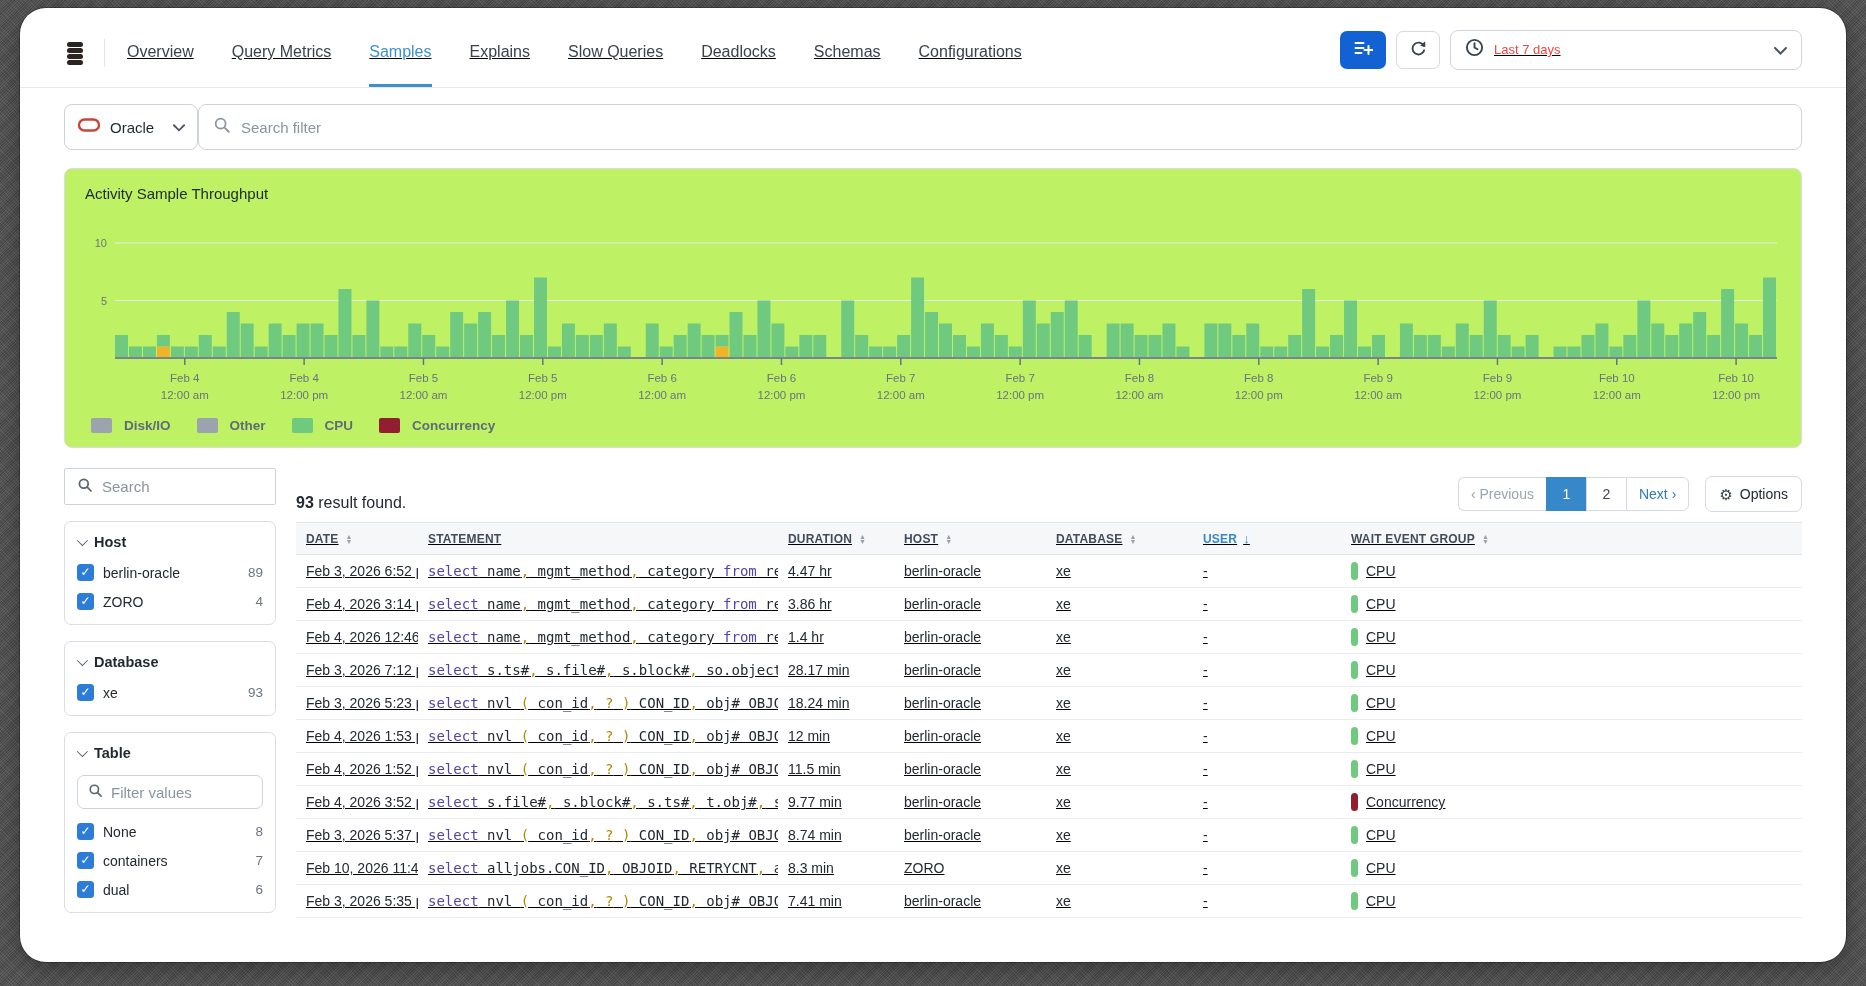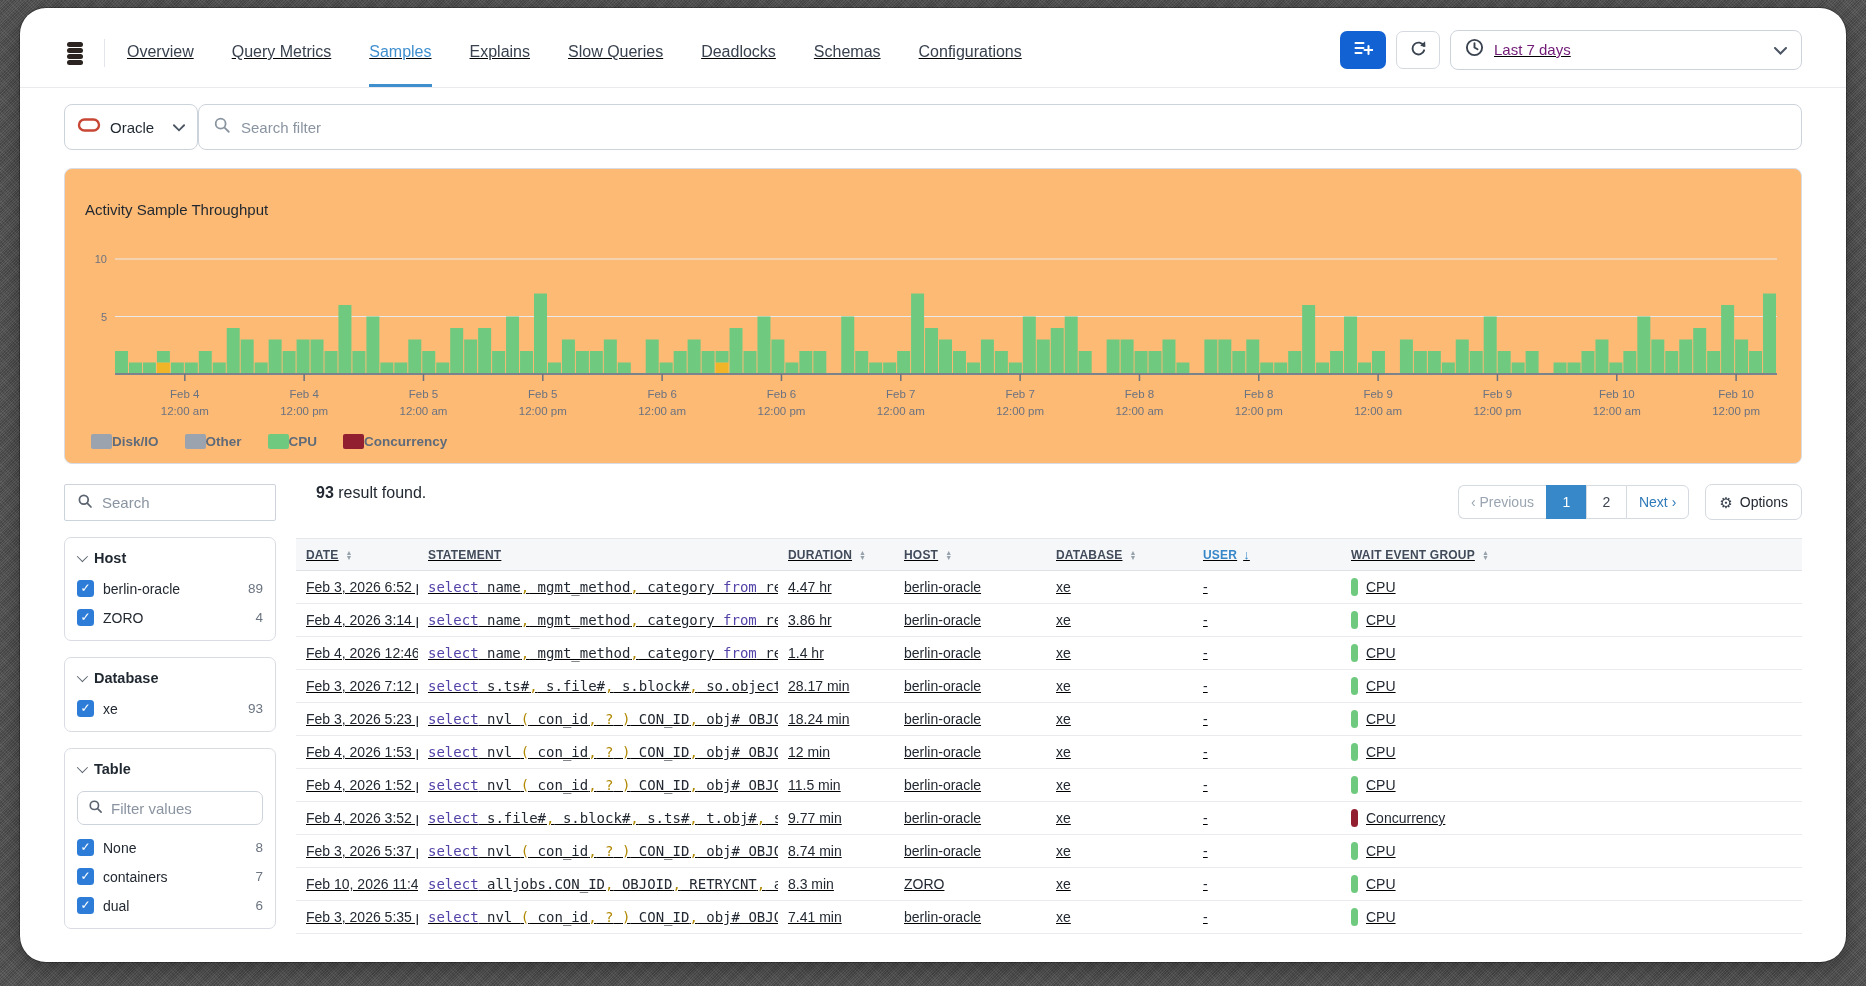--- a/index.html
+++ b/index.html
@@ -39,21 +39,21 @@
     display:flex; align-items:center; justify-content:center; cursor:pointer;
   }
   .btn-refresh {
     width:44px; height:38px; border:1px solid #d5dae0; border-radius:7px; background:#fff;
     display:flex; align-items:center; justify-content:center; cursor:pointer;
   }
   .time-select {
     width:352px; height:40px; border:1px solid #cdd3da; border-radius:8px; background:#fff;
     display:flex; align-items:center; gap:10px; padding:0 14px; cursor:pointer;
   }
-  .time-select .lbl { flex:1; font-size:15px; color:#701a75; }
+  .time-select .lbl { flex:1; font-size:13px; color:#ef4444; }
 
   
   .filterrow { display:flex; margin-top:16px; }
   .engine-select {
     width:134px; height:46px; border:1px solid #cdd3da; border-radius:8px; background:#fff;
     display:flex; align-items:center; gap:9px; padding:0 12px; cursor:pointer;
   }
   .engine-select .lbl { flex:1; font-size:15px; color:#1f2730; }
   .search-wide {
     flex:1; height:46px; border:1px solid #cdd3da; border-radius:8px; background:#fff;
@@ -61,28 +61,28 @@
   }
   .search-wide input, .search-side input, .filter-input input {
     border:none; outline:none; flex:1; font-size:15px; color:#1f2730;
     font-family:"Liberation Sans", sans-serif; background:transparent;
   }
   .search-wide input::placeholder, .search-side input::placeholder,
   .filter-input input::placeholder { color:#8a94a0; }
 
   
   .chartcard {
-    margin-top:18px; border:1px solid #d9dde3; border-radius:8px; background:#fdba74;
-    padding:32px 20px 14px 20px;
+    margin-top:18px; border:1px solid #d9dde3; border-radius:8px; background:#bef264;
+    padding:16px 20px 14px 20px;
   }
   .chart-title { font-size:15px; color:#1f2730; margin-bottom:10px; }
   .chart-canvas { width:100%; }
   .chart-canvas svg { display:block; width:100%; height:198px; }
   .legend { display:flex; gap:26px; margin-top:8px; padding-left:6px; }
-  .legend-item { display:flex; align-items:flex-start; gap:0; cursor:pointer; }
+  .legend-item { display:flex; align-items:flex-start; gap:12px; cursor:pointer; }
   .legend-swatch { width:21px; height:15px; border-radius:2px; }
   .legend-label { font-size:13.5px; font-weight:bold; color:#5f6b7a; }
 
   
   .content { display:flex; gap:20px; margin-top:20px; align-items:flex-start; }
   .sidebar { width:212px; flex:0 0 212px; }
   .search-side {
     height:37px; border:1px solid #cdd3da; border-radius:2px; background:#fff;
     display:flex; align-items:center; gap:9px; padding:0 12px;
   }
@@ -98,21 +98,21 @@
   }
   .panel-item .lbl { flex:1; font-size:14px; color:#232932; }
   .panel-item .cnt { font-size:13.5px; color:#6b7480; }
   .filter-input {
     margin:6px 12px 8px 12px; height:34px; border:1px solid #cdd3da; border-radius:7px;
     display:flex; align-items:center; gap:8px; padding:0 10px;
   }
 
   
   .main { flex:1; min-width:0; }
-  .results-bar { display:flex; align-items:flex-start; height:44px;margin-left:20px; }
+  .results-bar { display:flex; align-items:flex-end; height:44px; }
   .results-text { font-size:16px; color:#232932; }
   .results-text b { font-weight:bold; }
   .results-right { margin-left:auto; display:flex; align-items:center; gap:16px; }
   .pager { display:flex; }
   .page-btn {
     min-width:40px; height:34px; padding:0 12px; background:#fff; border:1px solid #d5dae0;
     border-right-width:0; font-size:14px; display:flex; align-items:center; justify-content:center;
     cursor:pointer; color:#3e4654; font-family:"Liberation Sans",sans-serif;
   }
   .page-btn:first-child { border-radius:6px 0 0 6px; }

